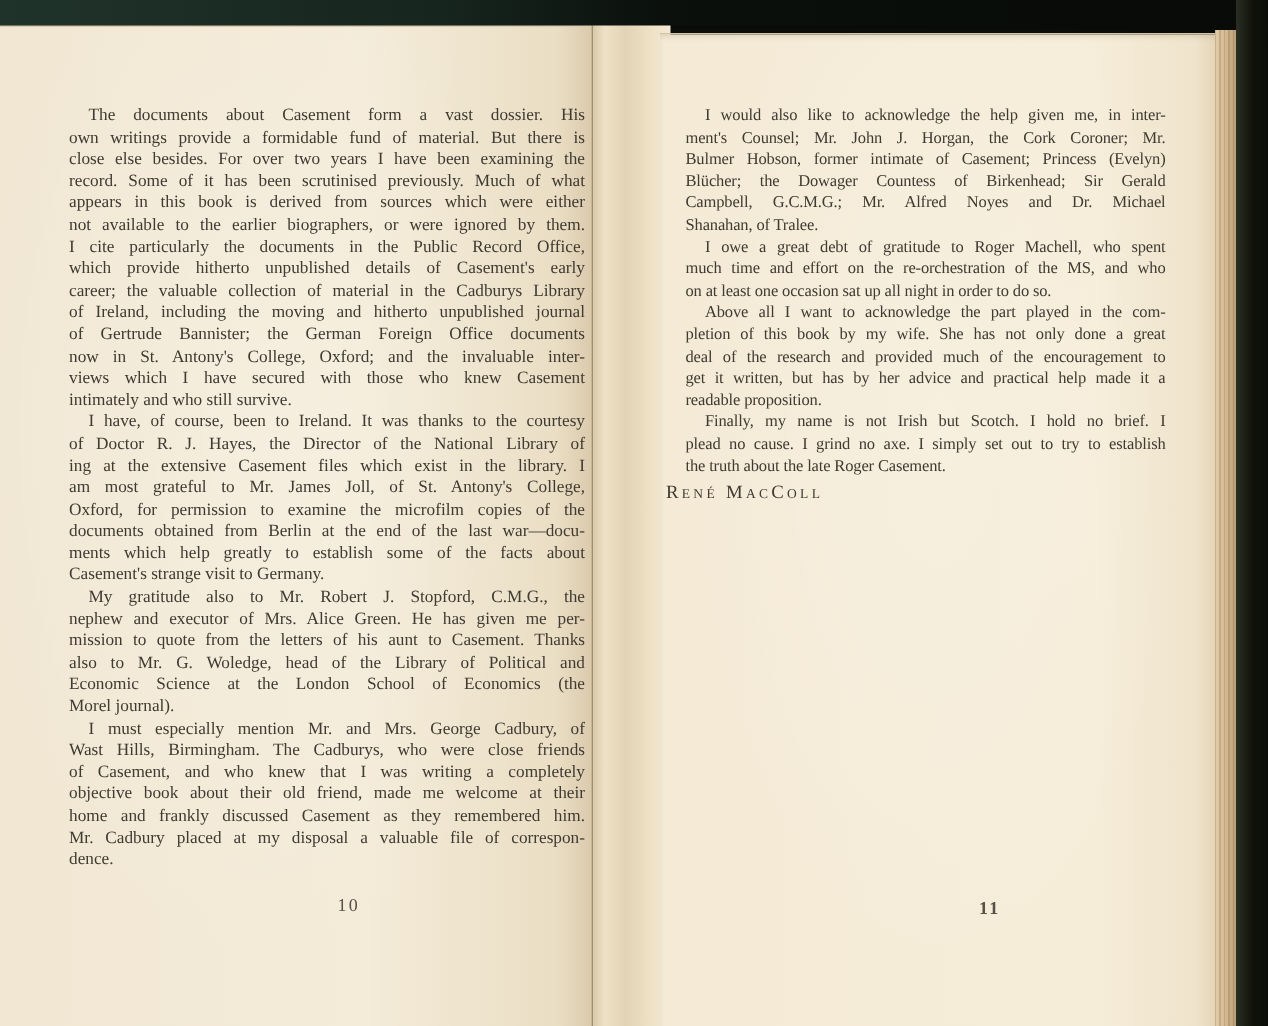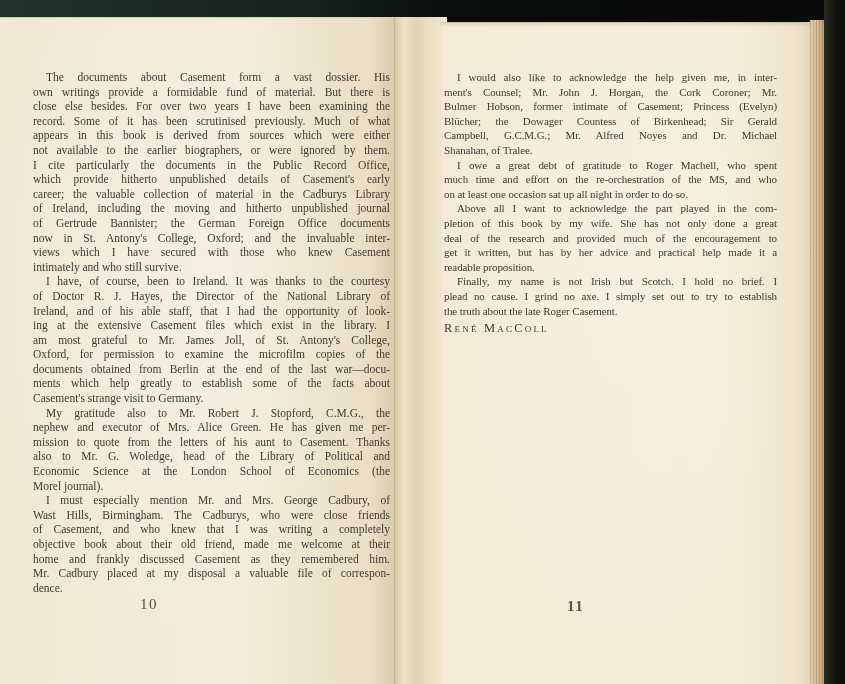--- a/index.html
+++ b/index.html
@@ -55,37 +55,37 @@
   }
 
   
   .text-block {
     position: absolute;
     color: var(--text-ink, #3f3a32);
   }
   .text-left  { left: 33px;  top: 70px; width: 357px; font-size: 11.5px; line-height: 14.6px; }
   .text-right { left: 444px; top: 70px; width: 333px; font-size: 11px;  line-height: 14.6px; letter-spacing: -0.1px; }
 
-  .para .line { text-align: justify; text-align-last: justify; }
+  .para .line { text-align: justify; text-align-last: justify; margin-left: 13px; }
   .para .line.last { text-align-last: left; }
   .para .line.first { text-indent: 13px; }
 
   .signature {
     margin-top: 3px;
     text-align: left;
     padding-right: 18px;
     font-variant: small-caps;
     letter-spacing: 2.2px;
     font-size: 12.5px;
     color: var(--text-ink, #3f3a32);
   }
 
   .folio {
-    position: absolute; width: 100px; text-align: left;
-    font-size: 15px; letter-spacing: 1.5px;
+    position: absolute; width: 100px; text-align: right;
+    font-size: 12px; letter-spacing: 1.5px;
     color: var(--folio-ink, #575044);
   }
   .folio-left  { left: 140px; top: 596px; }
   .folio-right { left: 567px; top: 598px; font-weight: bold; }
 </style>
 </head>
 <body>
 
 <div class="scene">
   <div class="cover-top"></div>
@@ -111,21 +111,20 @@
         <div class="line">career; the valuable collection of material in the Cadburys Library</div>
         <div class="line">of Ireland, including the moving and hitherto unpublished journal</div>
         <div class="line">of Gertrude Bannister; the German Foreign Office documents</div>
         <div class="line">now in St. Antony's College, Oxford; and the invaluable inter-</div>
         <div class="line">views which I have secured with those who knew Casement</div>
         <div class="line last">intimately and who still survive.</div>
       </div>
       <div class="para">
         <div class="line first">I have, of course, been to Ireland. It was thanks to the courtesy</div>
         <div class="line">of Doctor R. J. Hayes, the Director of the National Library of</div>
-        <div class="line">Ireland, and of his able staff, that I had the opportunity of look-</div>
         <div class="line">ing at the extensive Casement files which exist in the library. I</div>
         <div class="line">am most grateful to Mr. James Joll, of St. Antony's College,</div>
         <div class="line">Oxford, for permission to examine the microfilm copies of the</div>
         <div class="line">documents obtained from Berlin at the end of the last war—docu-</div>
         <div class="line">ments which help greatly to establish some of the facts about</div>
         <div class="line last">Casement's strange visit to Germany.</div>
       </div>
       <div class="para">
         <div class="line first">My gratitude also to Mr. Robert J. Stopford, C.M.G., the</div>
         <div class="line">nephew and executor of Mrs. Alice Green. He has given me per-</div>

